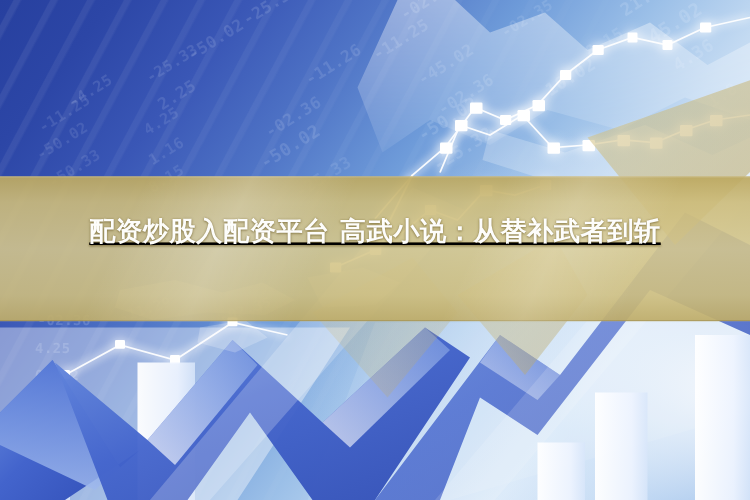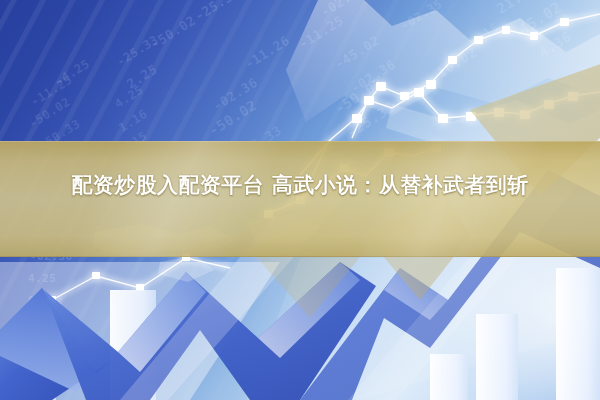--- a/index.html
+++ b/index.html
@@ -83,21 +83,21 @@
       rgba(255,255,255,0.00) 62%,
       rgba(255,255,255,0.18) 72%,
       rgba(255,255,255,0.00) 84%);
   }
 
   
   #headline{
     position:absolute;left:0;right:0;top:141px;height:88px;
     display:flex;flex-direction:column;align-items:center;justify-content:center;
     gap:1px;
-    padding:0 14px;box-sizing:border-box;
+    padding:0 14px;box-sizing:border-box;text-decoration:underline;
   }
   #headline .tline{
     color:#fdfdfb;
     font-family:"DejaVu Sans","Liberation Sans",sans-serif;
     font-weight:700;
     font-size:21px;
     line-height:28px;
     letter-spacing:.4px;
     text-align:center;
     text-shadow:0 1px 2px rgba(90,72,20,.55), 0 0 1px rgba(120,100,40,.6);

